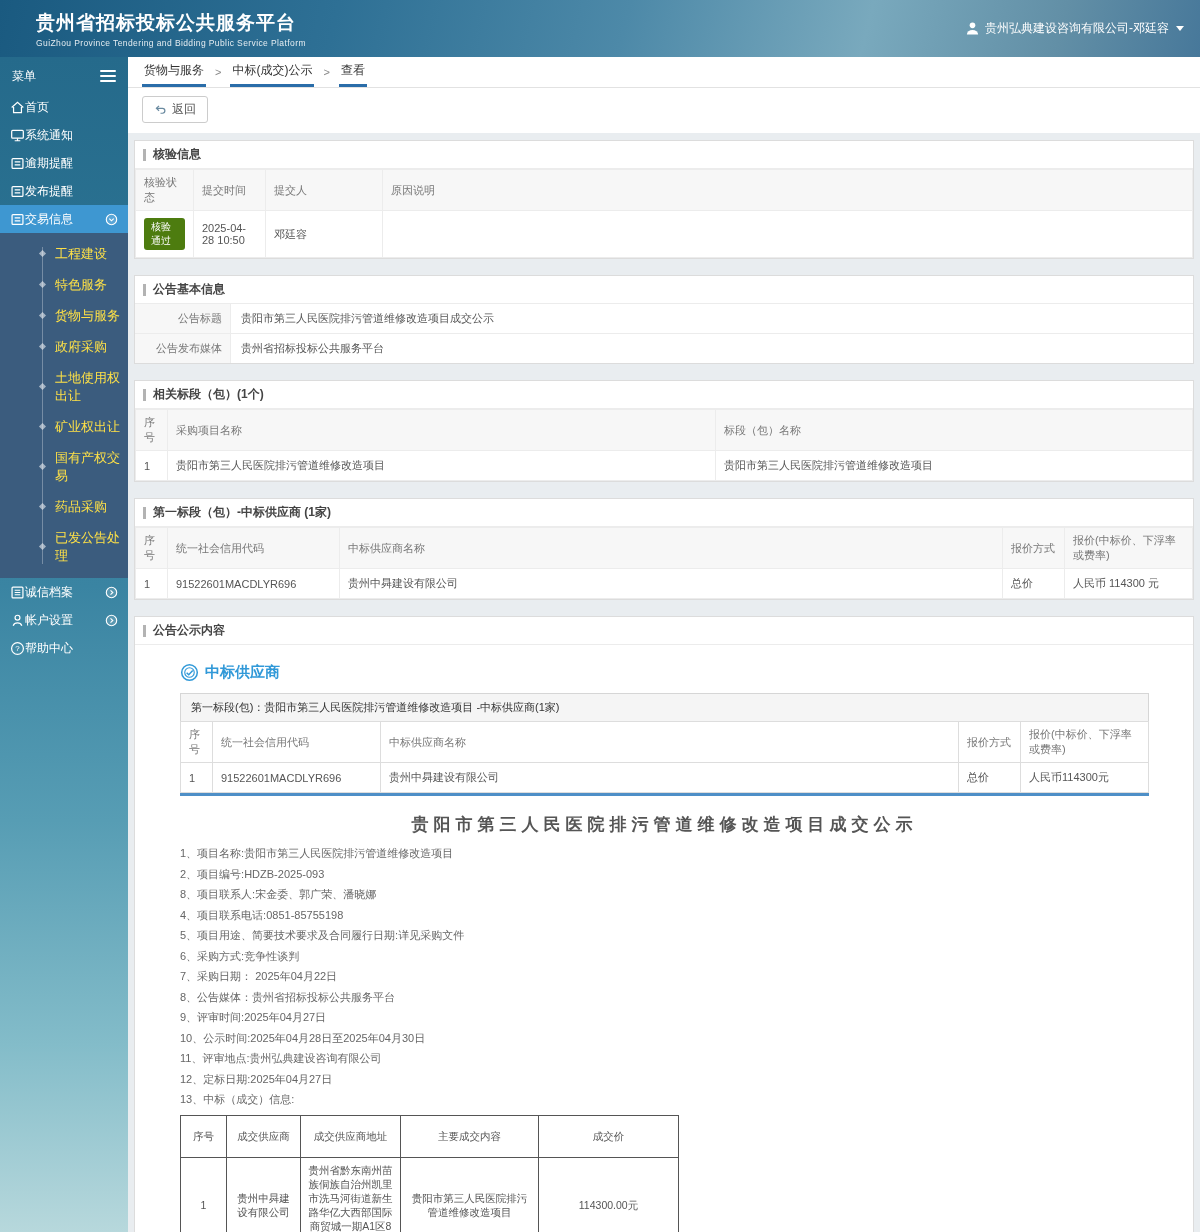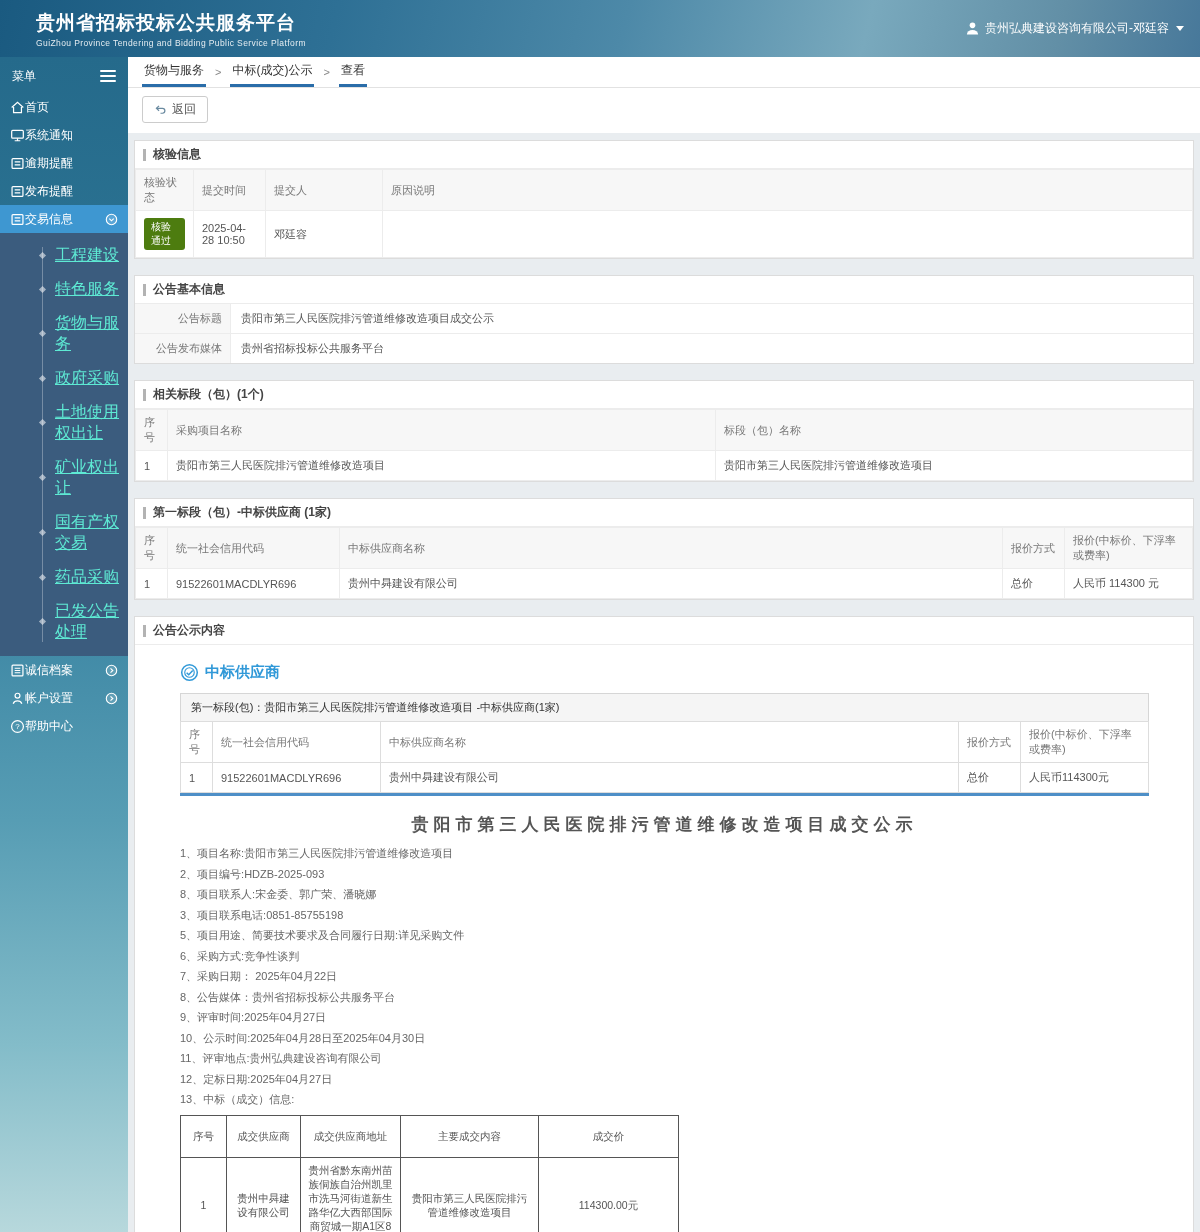--- a/index.html
+++ b/index.html
@@ -21,21 +21,21 @@
     background:linear-gradient(180deg,#256a8b 0%,#2c7493 22%,#3a84a2 45%,#579db4 65%,#83bcc9 84%,#b7d8dc 100%); }
   .menu-head { display:flex; justify-content:space-between; align-items:center; padding:10px 12px 8px; font-size:12px; }
   .hamburger { display:inline-block; width:16px; }
   .hamburger span { display:block; height:2px; background:#fff; margin:3px 0; border-radius:1px; }
   .nav-item { display:flex; align-items:center; padding:7px 10px; font-size:12px; cursor:pointer; height:28px; }
   .nav-item.active { background:#3e97d1; }
   .nav-item .lbl { flex:1; }
   .icon16 { width:15px; height:15px; flex-shrink:0; }
   .submenu { background:#3b5c7e; padding:5px 0 7px; position:relative; }
   .submenu::before { content:""; position:absolute; left:42px; top:14px; bottom:14px; border-left:1px solid rgba(255,255,255,.30); }
-  .submenu-item { position:relative; padding:6.5px 6px 6.5px 55px; font-size:16px; color:#5eead4; cursor:pointer;text-decoration:underline; }
+  .submenu-item { position:relative; padding:6.5px 6px 6.5px 55px; font-size:13px; color:#fde047; cursor:pointer; }
   .submenu-item::before { content:""; position:absolute; left:40px; top:calc(50% - 2.5px); width:5px; height:5px;
     background:rgba(255,255,255,.55); transform:rotate(45deg); }
 
   
   .main { flex:1; display:flex; flex-direction:column; background:#e9edf0; min-width:0; }
   .breadcrumb-bar { background:#fff; border-bottom:1px solid #e2e2e2; padding:0 14px; height:31px;
     display:flex; align-items:flex-end; gap:9px; }
   .crumb { font-size:12px; color:#333; padding:6px 2px 5px; border-bottom:3px solid #2a6da9; cursor:pointer; }
   .crumb-sep { color:#888; font-size:11px; padding-bottom:9px; }
   .toolbar { background:#fff; padding:8px 14px 10px; }
@@ -395,21 +395,21 @@
             </tr>
               </tbody>
           </table>
           <div class="blue-line"></div>
 
           <div class="doc-title">贵阳市第三人民医院排污管道维修改造项目成交公示</div>
 
           <div class="doc-line">1、项目名称:贵阳市第三人民医院排污管道维修改造项目</div>
           <div class="doc-line">2、项目编号:HDZB-2025-093</div>
           <div class="doc-line">8、项目联系人:宋金委、郭广荣、潘晓娜</div>
-          <div class="doc-line">3、项目联系电话:0851-85755198</div>
+          <div class="doc-line">4、项目联系电话:0851-85755198</div>
           <div class="doc-line">5、项目用途、简要技术要求及合同履行日期:详见采购文件</div>
           <div class="doc-line">6、采购方式:竞争性谈判</div>
           <div class="doc-line">7、采购日期： 2025年04月22日</div>
           <div class="doc-line">8、公告媒体：贵州省招标投标公共服务平台</div>
           <div class="doc-line">9、评审时间:2025年04月27日</div>
           <div class="doc-line">10、公示时间:2025年04月28日至2025年04月30日</div>
           <div class="doc-line">11、评审地点:贵州弘典建设咨询有限公司</div>
           <div class="doc-line">12、定标日期:2025年04月27日</div>
           <div class="doc-line">13、中标（成交）信息:</div>
 

